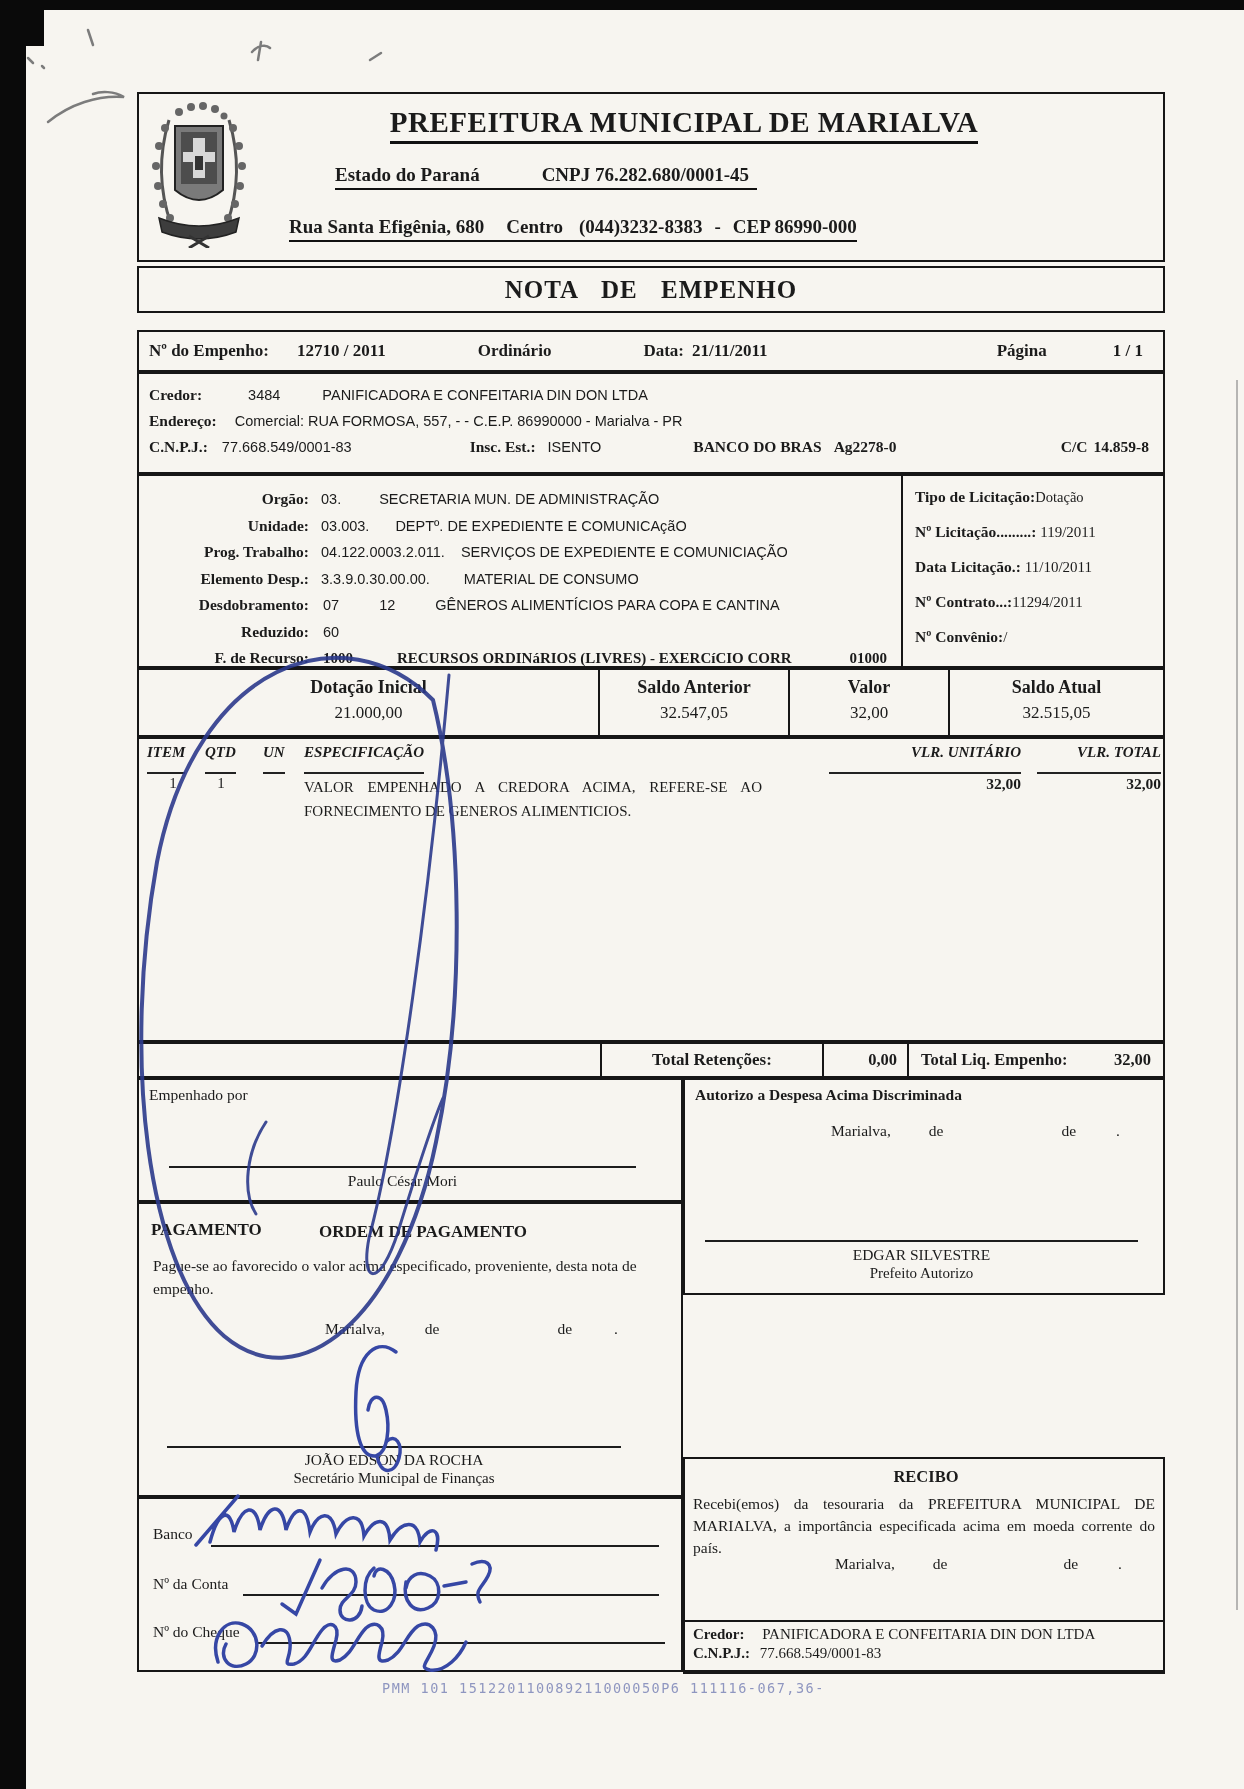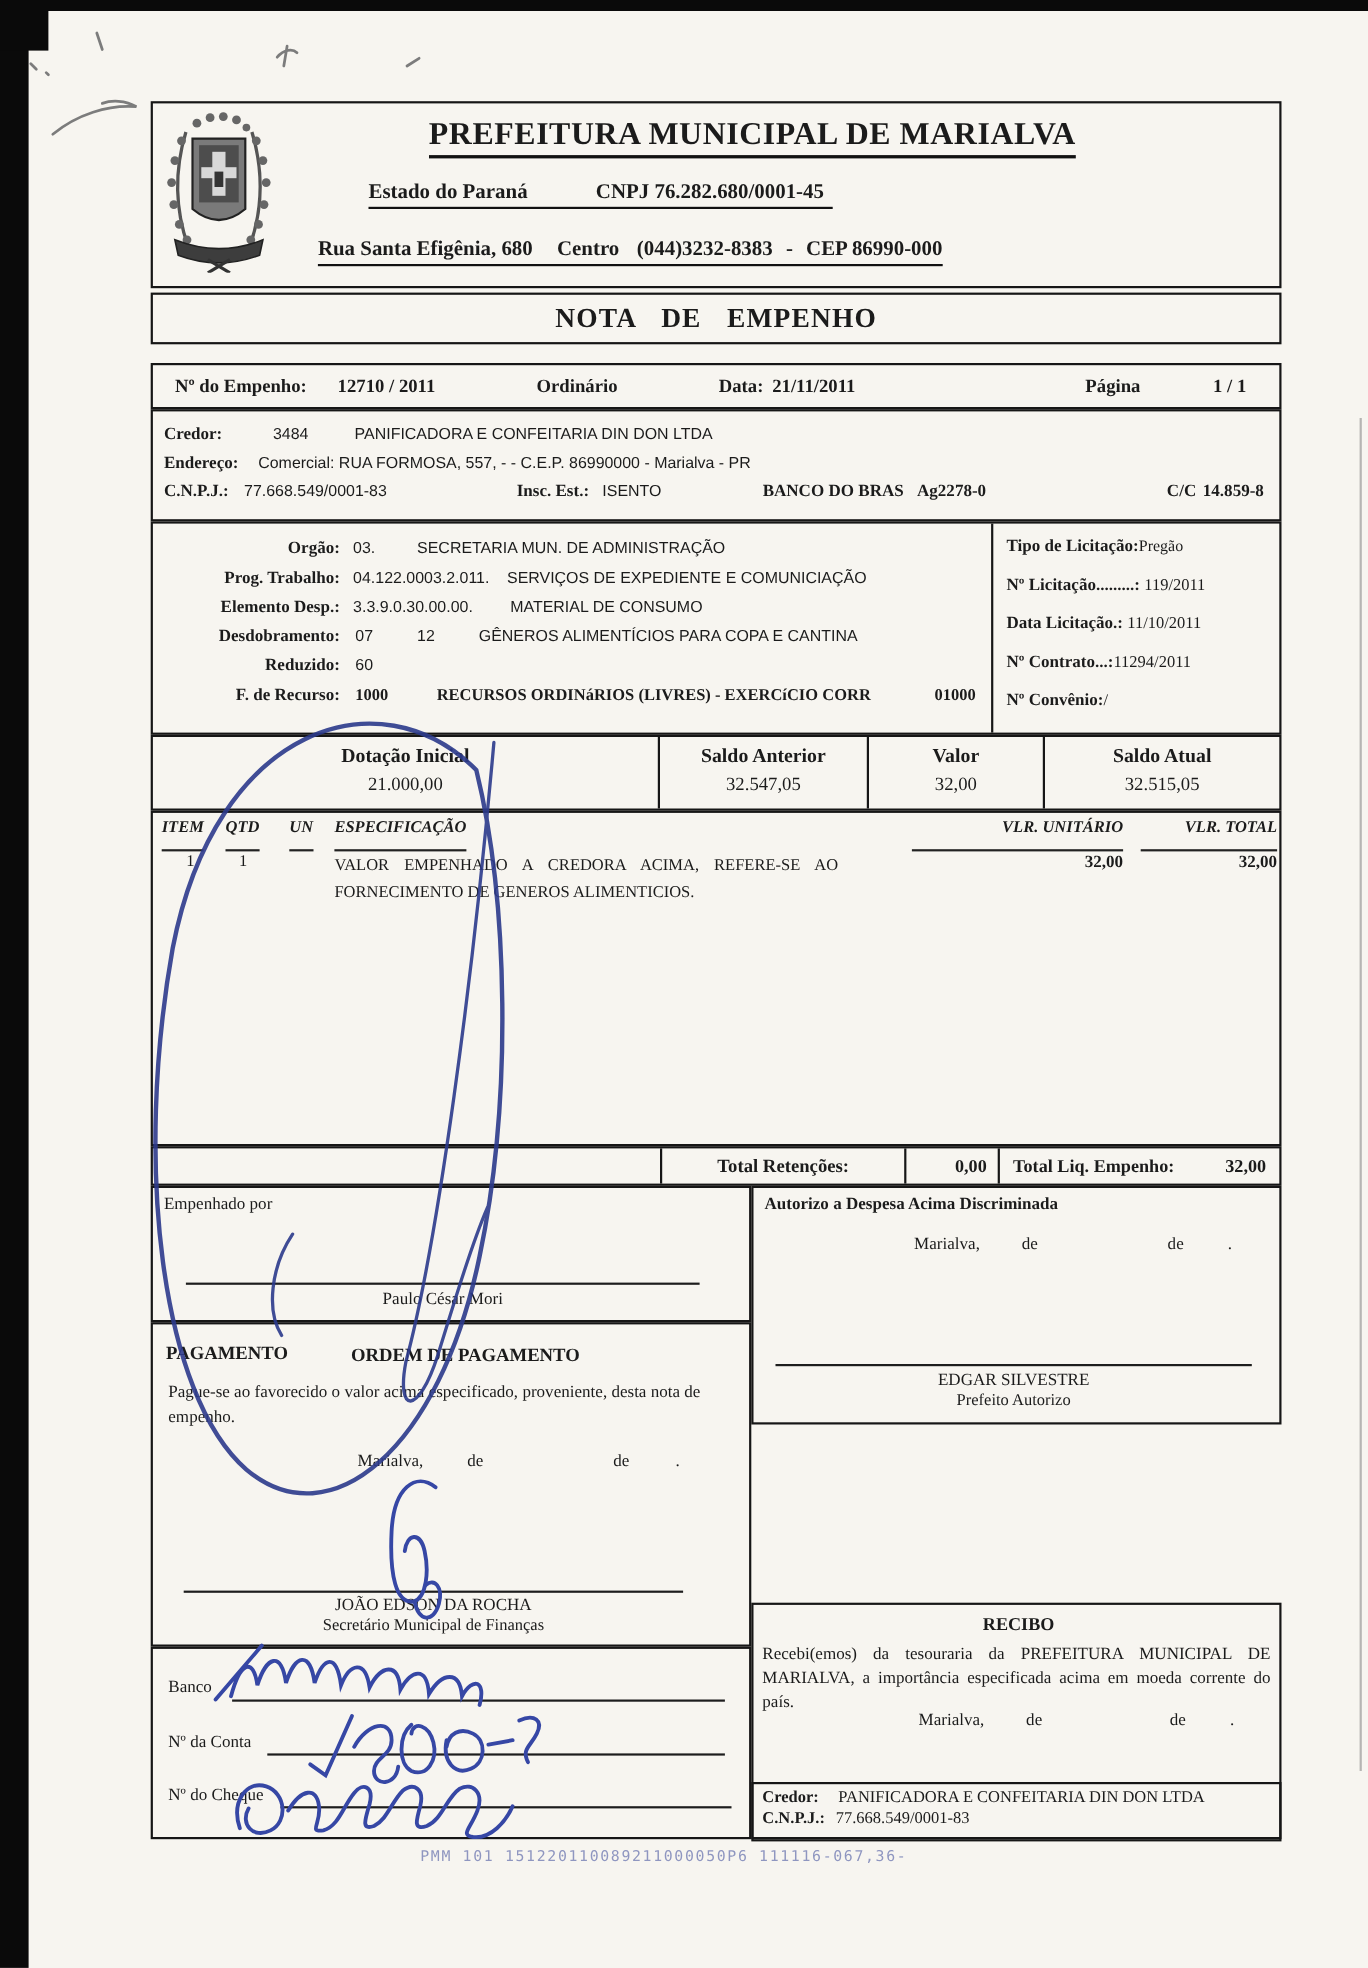--- a/index.html
+++ b/index.html
@@ -13,21 +13,21 @@
   .scan-bar{background:#0a0a0a;}
   .doc{position:absolute;left:137px;top:92px;width:1028px;}
   .box{position:absolute;border:2px solid #161616;box-sizing:border-box;background:transparent;}
   .b{font-weight:bold;}
   .sans{font-family:"Liberation Sans","DejaVu Sans",sans-serif;}
   .ser{font-family:"Liberation Serif","DejaVu Serif",serif;}
   
   .hdr-title{font-size:29px;font-weight:bold;letter-spacing:.5px;border-bottom:3px solid #111;padding-bottom:2px;display:inline-block;}
   .hdr-line{font-size:19px;font-weight:bold;border-bottom:2px solid #111;padding-bottom:2px;display:inline-block;}
   .doc-title{font-size:25px;font-weight:bold;word-spacing:16px;letter-spacing:1px;}
-  .emp-row{font-size:17px;font-weight:bold;display:flex;align-items:center;padding:0 20px;}
+  .emp-row{font-size:17px;font-weight:bold;display:flex;align-items:center;padding:0 10px;}
   .lbl{font-weight:bold;font-size:15.5px;}
   .val{font-size:14.5px;}
   .budget-row{display:flex;align-items:baseline;line-height:25.5px;font-size:14.5px;}
   .budget-lbl{width:170px;text-align:right;flex:0 0 170px;}
   .lic-row{font-size:15.5px;line-height:18px;}
   .dot-cell{box-sizing:border-box;display:flex;flex-direction:column;align-items:center;padding-top:7px;gap:5px;}
   .dot-h{font-size:18px;font-weight:bold;}
   .dot-v{font-size:17px;}
   .it-h{font-size:15px;font-weight:bold;font-style:italic;border-bottom:2px solid #222;padding-bottom:11px;}
   .sig-line{border-bottom:2px solid #1d1d1d;}
@@ -131,20 +131,25 @@
   </div>
 
   <div class="box" style="left:0;top:382px;width:1028px;height:194px;display:flex;">
     <div style="flex:1 1 auto;padding-top:10px;">
       <div class="budget-row">
         <span class="budget-lbl lbl">Orgão:</span>
         <span class="sans" style="margin-left:12px;">03.</span>
         <span class="sans" style="margin-left:38px;">SECRETARIA MUN. DE ADMINISTRAÇÃO</span>
       </div>
       <div class="budget-row">
+        <span class="budget-lbl lbl">Unidade:</span>
+        <span class="sans" style="margin-left:12px;">03.003.</span>
+        <span class="sans" style="margin-left:26px;">DEPTº. DE EXPEDIENTE E COMUNICAçãO</span>
+      </div>
+      <div class="budget-row">
         <span class="budget-lbl lbl">Prog. Trabalho:</span>
         <span class="sans" style="margin-left:12px;">04.122.0003.2.011.</span>
         <span class="sans" style="margin-left:16px;">SERVIÇOS DE EXPEDIENTE E COMUNICIAÇÃO</span>
       </div>
       <div class="budget-row">
         <span class="budget-lbl lbl">Elemento Desp.:</span>
         <span class="sans" style="margin-left:12px;">3.3.9.0.30.00.00.</span>
         <span class="sans" style="margin-left:34px;">MATERIAL DE CONSUMO</span>
       </div>
       <div class="budget-row">
@@ -158,21 +163,21 @@
         <span class="sans" style="margin-left:14px;">60</span>
       </div>
       <div class="budget-row">
         <span class="budget-lbl lbl">F. de Recurso:</span>
         <span class="b ser" style="margin-left:14px;font-size:15px;">1000</span>
         <span class="b ser" style="margin-left:44px;font-size:15px;">RECURSOS ORDINáRIOS (LIVRES) - EXERCíCIO CORR</span>
         <span class="b ser" style="margin-left:auto;margin-right:14px;font-size:15px;">01000</span>
       </div>
     </div>
     <div style="flex:0 0 248px;border-left:2px solid #161616;padding:12px 0 0 12px;display:flex;flex-direction:column;gap:17px;">
-      <div class="lic-row"><span class="b">Tipo de Licitação:</span><span style="font-size:14.5px;">Pregão</span></div>
+      <div class="lic-row"><span class="b">Tipo de Licitação:</span><span style="font-size:14.5px;">Dotação</span></div>
       <div class="lic-row"><span class="b">Nº Licitação.........:</span> <span style="font-size:15px;">119/2011</span></div>
       <div class="lic-row"><span class="b">Data Licitação.:</span> <span style="font-size:15px;">11/10/2011</span></div>
       <div class="lic-row"><span class="b">Nº Contrato...:</span><span style="font-size:15px;">11294/2011</span></div>
       <div class="lic-row"><span class="b">Nº Convênio:</span><span style="font-size:15px;">/</span></div>
     </div>
   </div>
 
   <div class="box" style="left:0;top:576px;width:1028px;height:69px;display:flex;">
     <div class="dot-cell" style="flex:0 0 461px;border-right:2px solid #161616;">
       <span class="dot-h">Dotação Inicial</span>

